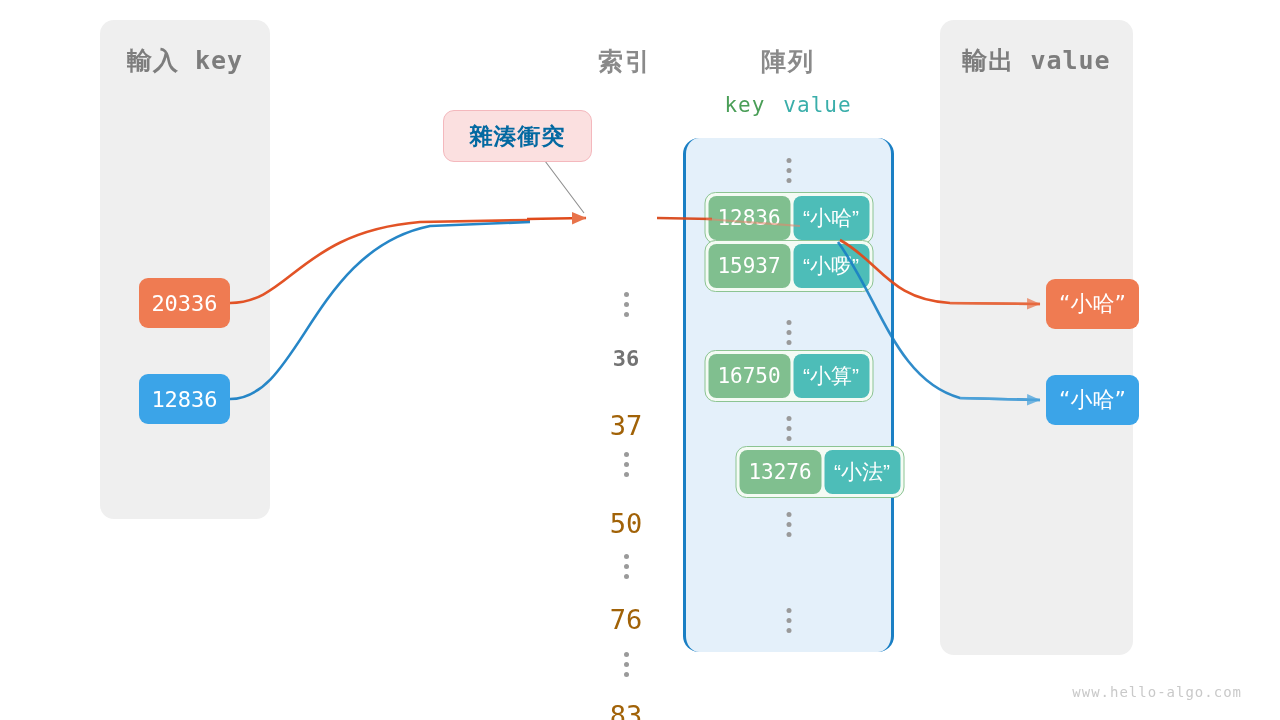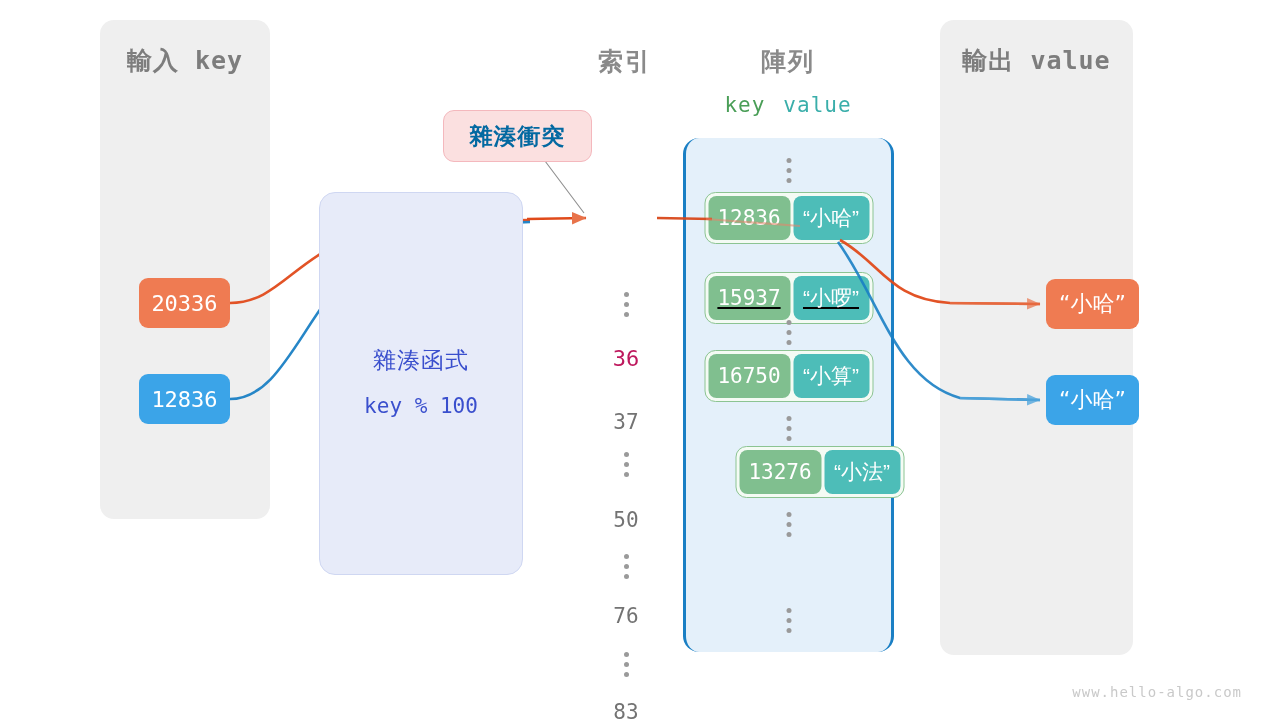--- a/index.html
+++ b/index.html
@@ -140,25 +140,25 @@
     left: 595px;
     top: 140px;
     width: 62px;
     height: 512px;
   }
   .idx-row {
     position: absolute;
     left: 0;
     width: 100%;
     text-align: center;
-    color: #737373;
-    font-size: 21px;
-    font-family: "DejaVu Sans Mono", "Liberation Mono", monospace;
-  }
-  .idx-row.bold { color: #be185d; font-weight: normal; font-size: 22px; }
+    color: #a16207;
+    font-size: 27px;
+    font-family: "DejaVu Sans Mono", "Liberation Mono", monospace;
+  }
+  .idx-row.bold { color: #737373; font-weight: bold; font-size: 22px; }
 
   
   .vdots {
     display: inline-block;
     width: 5px;
   }
   .vdots i {
     display: block;
     width: 5px;
     height: 5px;
@@ -267,26 +267,20 @@
     <div class="panel-title">輸出 value</div>
   </div>
 
   <svg id="links-under">
 
     <path d="M 230 303 C 290 303 300 232 420 222 L 530 220" fill="none" stroke="#e04a1a" stroke-width="2.6" opacity="0.95"></path>
 
     <path d="M 230 399 C 300 399 312 250 430 226 L 530 222" fill="none" stroke="#1a7fc4" stroke-width="2.6" opacity="0.95"></path>
   </svg>
 
-  <div id="hash-box">
-    <div id="hash-box-inner">
-      <div id="hash-title">雜湊函式</div>
-      <div id="hash-formula">key % 100</div>
-    </div>
-  </div>
 
   <div class="chip" id="chip-in-0">20336</div>
   <div class="chip" id="chip-in-1">12836</div>
 
   <div class="chip chip-cjk" id="chip-out-0">“小哈”</div>
   <div class="chip chip-cjk" id="chip-out-1">“小哈”</div>
 
   <div id="collision-badge">雜湊衝突</div>
 
   <div class="col-heading" id="heading-index">索引</div>
@@ -337,21 +331,21 @@
         </div>
       </div>
       <div class="idx-row" style="top: 560px;">83</div>
     </div>
 
   <div id="array-box">
       <div class="bucket" style="top: 54px;">
         <div class="cell-key">12836</div>
         <div class="cell-val">“小哈”</div>
       </div>
-      <div class="bucket" style="top: 134px; text-decoration: underline;">
+      <div class="bucket" style="top: 102px;">
         <div class="cell-key">15937</div>
         <div class="cell-val">“小啰”</div>
       </div>
       <div class="bucket" style="top: 212px;">
         <div class="cell-key">16750</div>
         <div class="cell-val">“小算”</div>
       </div>
       <div class="bucket" style="top: 308px; margin-left: 31px;">
         <div class="cell-key">13276</div>
         <div class="cell-val">“小法”</div>

